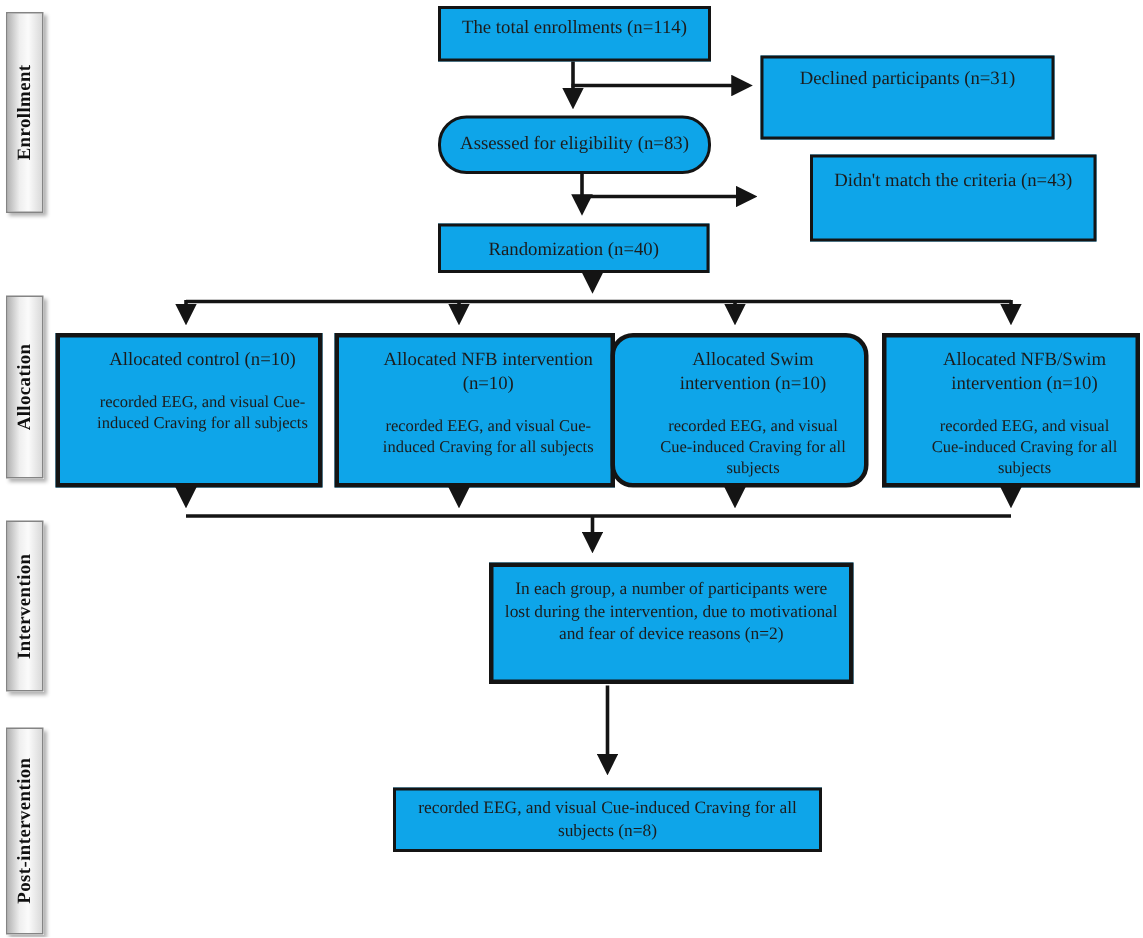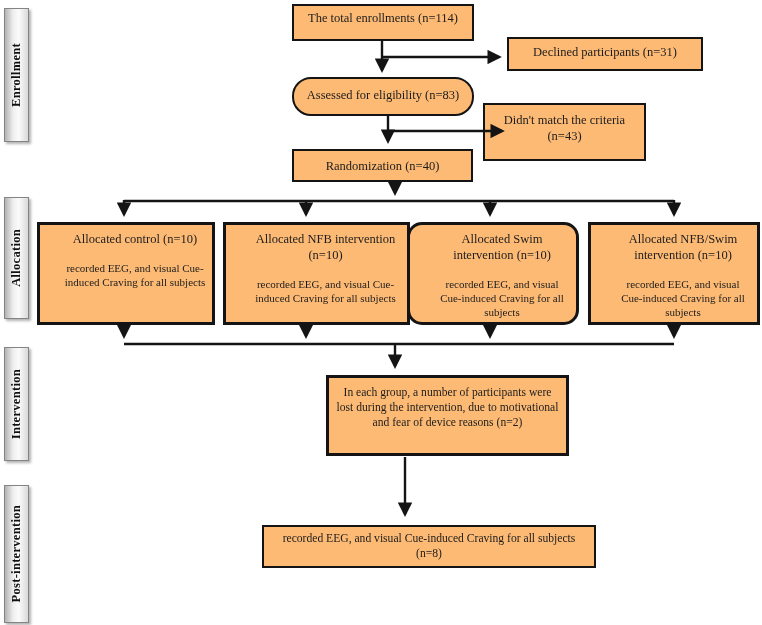--- a/index.html
+++ b/index.html
@@ -13,21 +13,21 @@
     height: 625px;
     background: #ffffff;
     font-family: "Liberation Serif", "DejaVu Serif", serif;
     color: #1c1c1c;
     overflow: hidden;
   }
   
   .fbox {
     position: absolute;
     box-sizing: border-box;
-    background: #fdba74;
+    background: #0ea5e9;
     border: 2.5px solid #141414;
     text-align: center;
     font-size: 12.5px;
     line-height: 1.28;
   }
   .fbox.thick { border-width: 3px; }
   .alloc {
     top: 222px;
     height: 103px;
     padding: 6px 6px 0 24px;
@@ -87,29 +87,29 @@
     <span class="stagetext">Intervention</span>
   </div>
   <div class="stagebox" style="top:485px; height:138px;">
     <span class="stagetext">Post-intervention</span>
   </div>
 
   <div class="fbox" style="left:292px; top:4px; width:182px; height:37px; padding-top:4px;">
     <span>The total enrollments (n=114)</span>
   </div>
 
-  <div class="fbox" style="left:507px; top:37px; width:196px; height:34px; padding-top:5px;">
+  <div class="fbox" style="left:507px; top:37px; width:196px; height:56px; padding-top:5px;">
     <span>Declined participants (n=31)</span>
   </div>
 
   <div class="fbox" style="left:292px; top:77px; width:182px; height:39px; padding-top:8px;border-radius:19px;">
     <span>Assessed for eligibility (n=83)</span>
   </div>
 
-  <div class="fbox" style="left:483px; top:103px; width:163px; height:58px; padding:7px 8px 0 8px;">
+  <div class="fbox" style="left:540px; top:103px; width:191px; height:58px; padding:7px 8px 0 8px;">
     <span>Didn't match the criteria (n=43)</span>
   </div>
 
   <div class="fbox" style="left:292px; top:149px; width:181px; height:33px; padding-top:7px;">
     <span>Randomization (n=40)</span>
   </div>
 
   <div class="fbox thick alloc" style="left:37px; width:178px;">
     <div class="alloc-title">Allocated control (n=10)</div>
     <div class="alloc-detail">recorded EEG, and visual Cue-induced Craving for all subjects</div>
@@ -127,21 +127,21 @@
 
   <div class="fbox thick alloc" style="left:588px; width:172px;">
     <div class="alloc-title">Allocated NFB/Swim intervention (n=10)</div>
     <div class="alloc-detail">recorded EEG, and visual Cue-induced Craving for all subjects</div>
   </div>
 
   <div class="fbox thick smalltext" style="left:290px; top:375px; width:243px; height:81px; padding:8px 5px 0 5px;margin-left:36px;">
     <span>In each group, a number of participants were lost during the intervention, due to motivational and fear of device reasons (n=2)</span>
   </div>
 
-  <div class="fbox smalltext" style="left:262px; top:525px; width:334px; height:43px; padding:5px 6px 0 6px;">
+  <div class="fbox smalltext" style="left:262px; top:525px; width:286px; height:43px; padding:5px 6px 0 6px;">
     <span>recorded EEG, and visual Cue-induced Craving for all subjects (n=8)</span>
   </div>
 
   <svg class="connectors" viewBox="0 0 762 625" xmlns="http://www.w3.org/2000/svg">
     <defs>
       <marker id="ah" viewBox="0 0 10 10" refX="8" refY="5" markerWidth="6" markerHeight="6" orient="auto-start-reverse" markerUnits="strokeWidth">
         <path d="M0,0 L10,5 L0,10 z" fill="#141414"></path>
       </marker>
     </defs>
 

